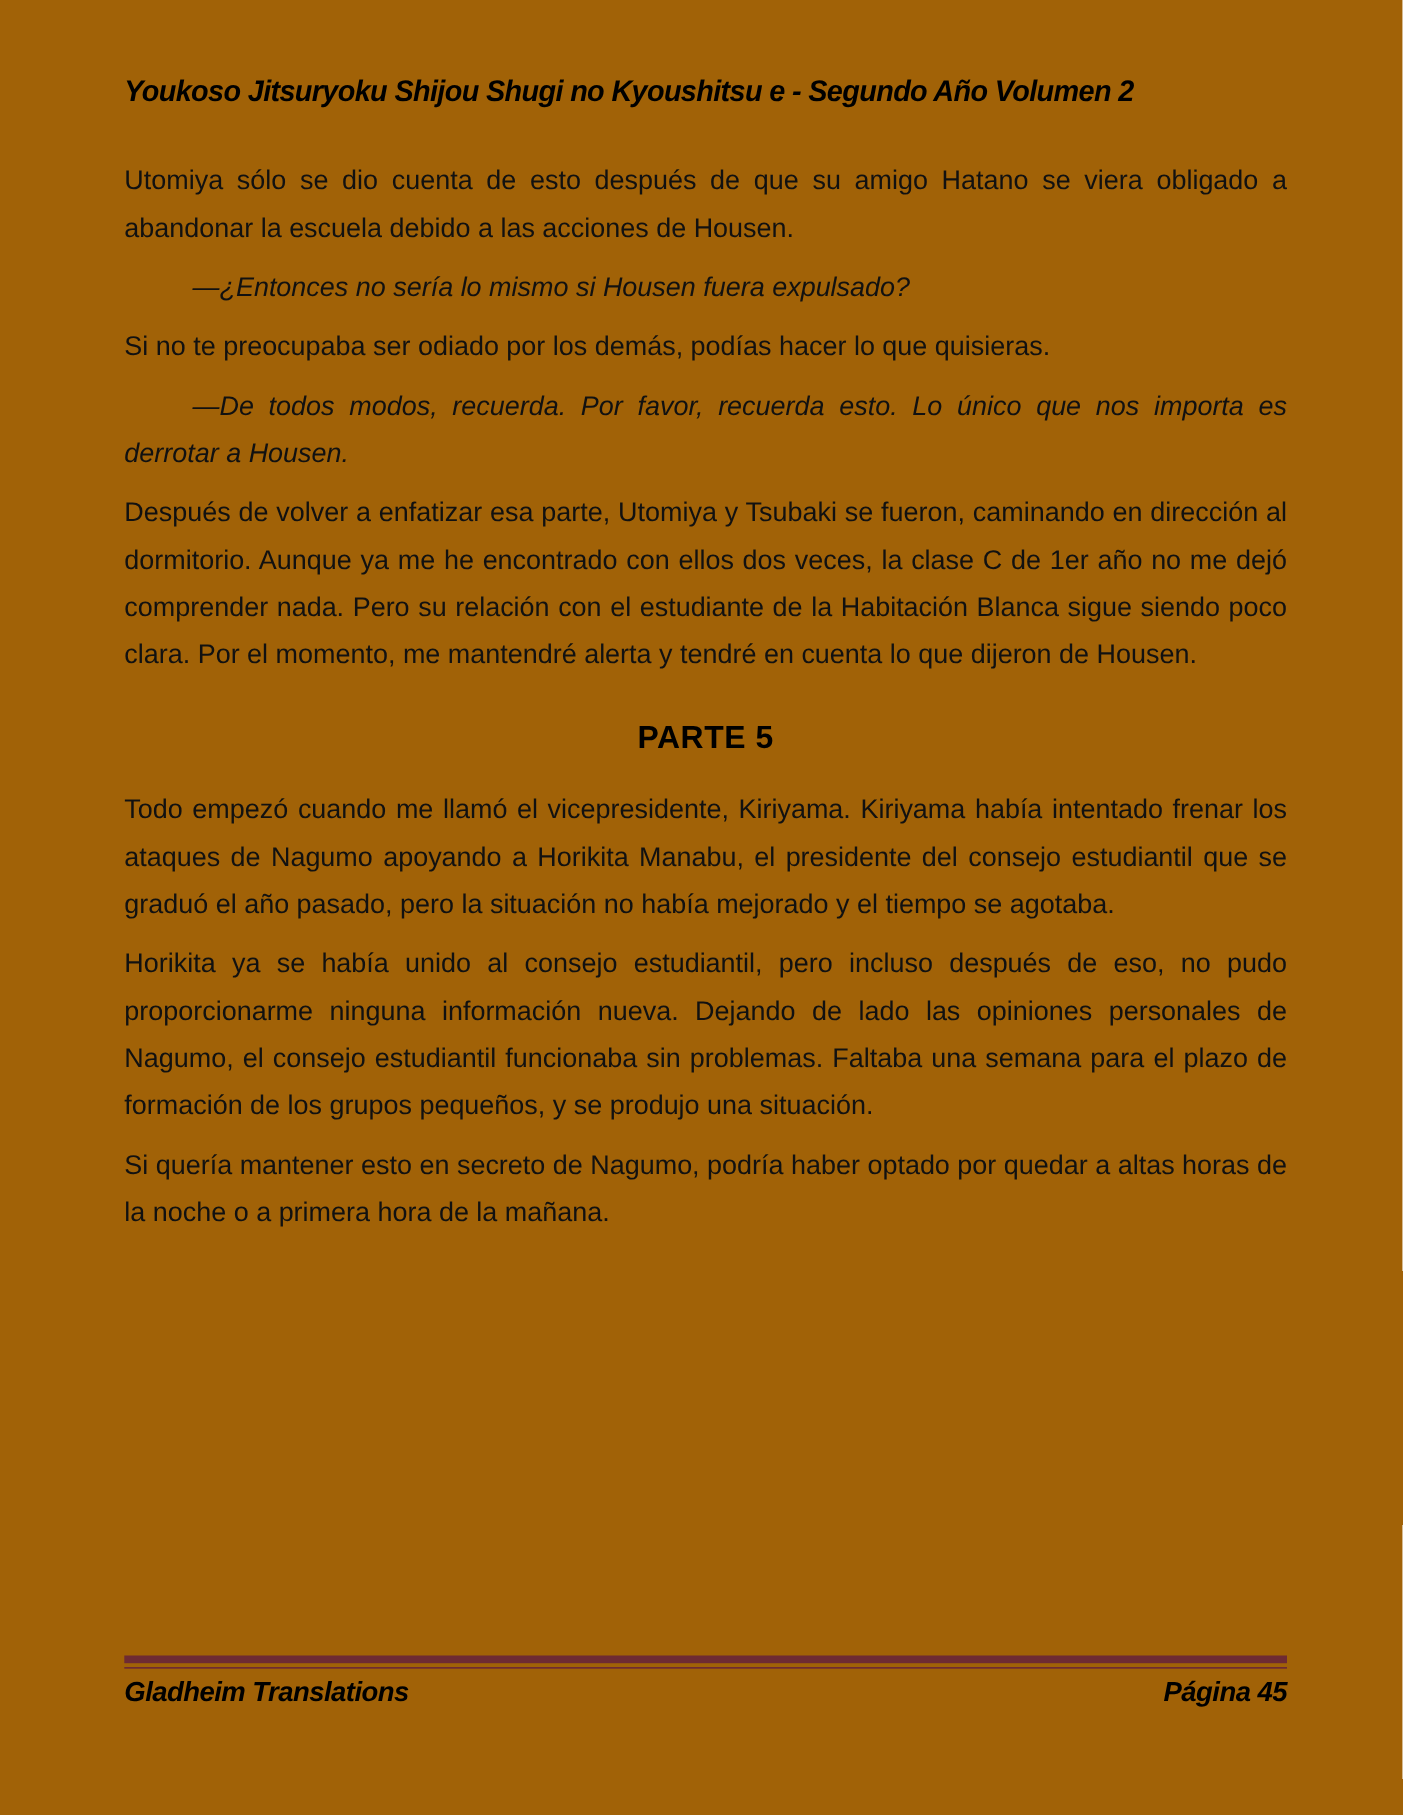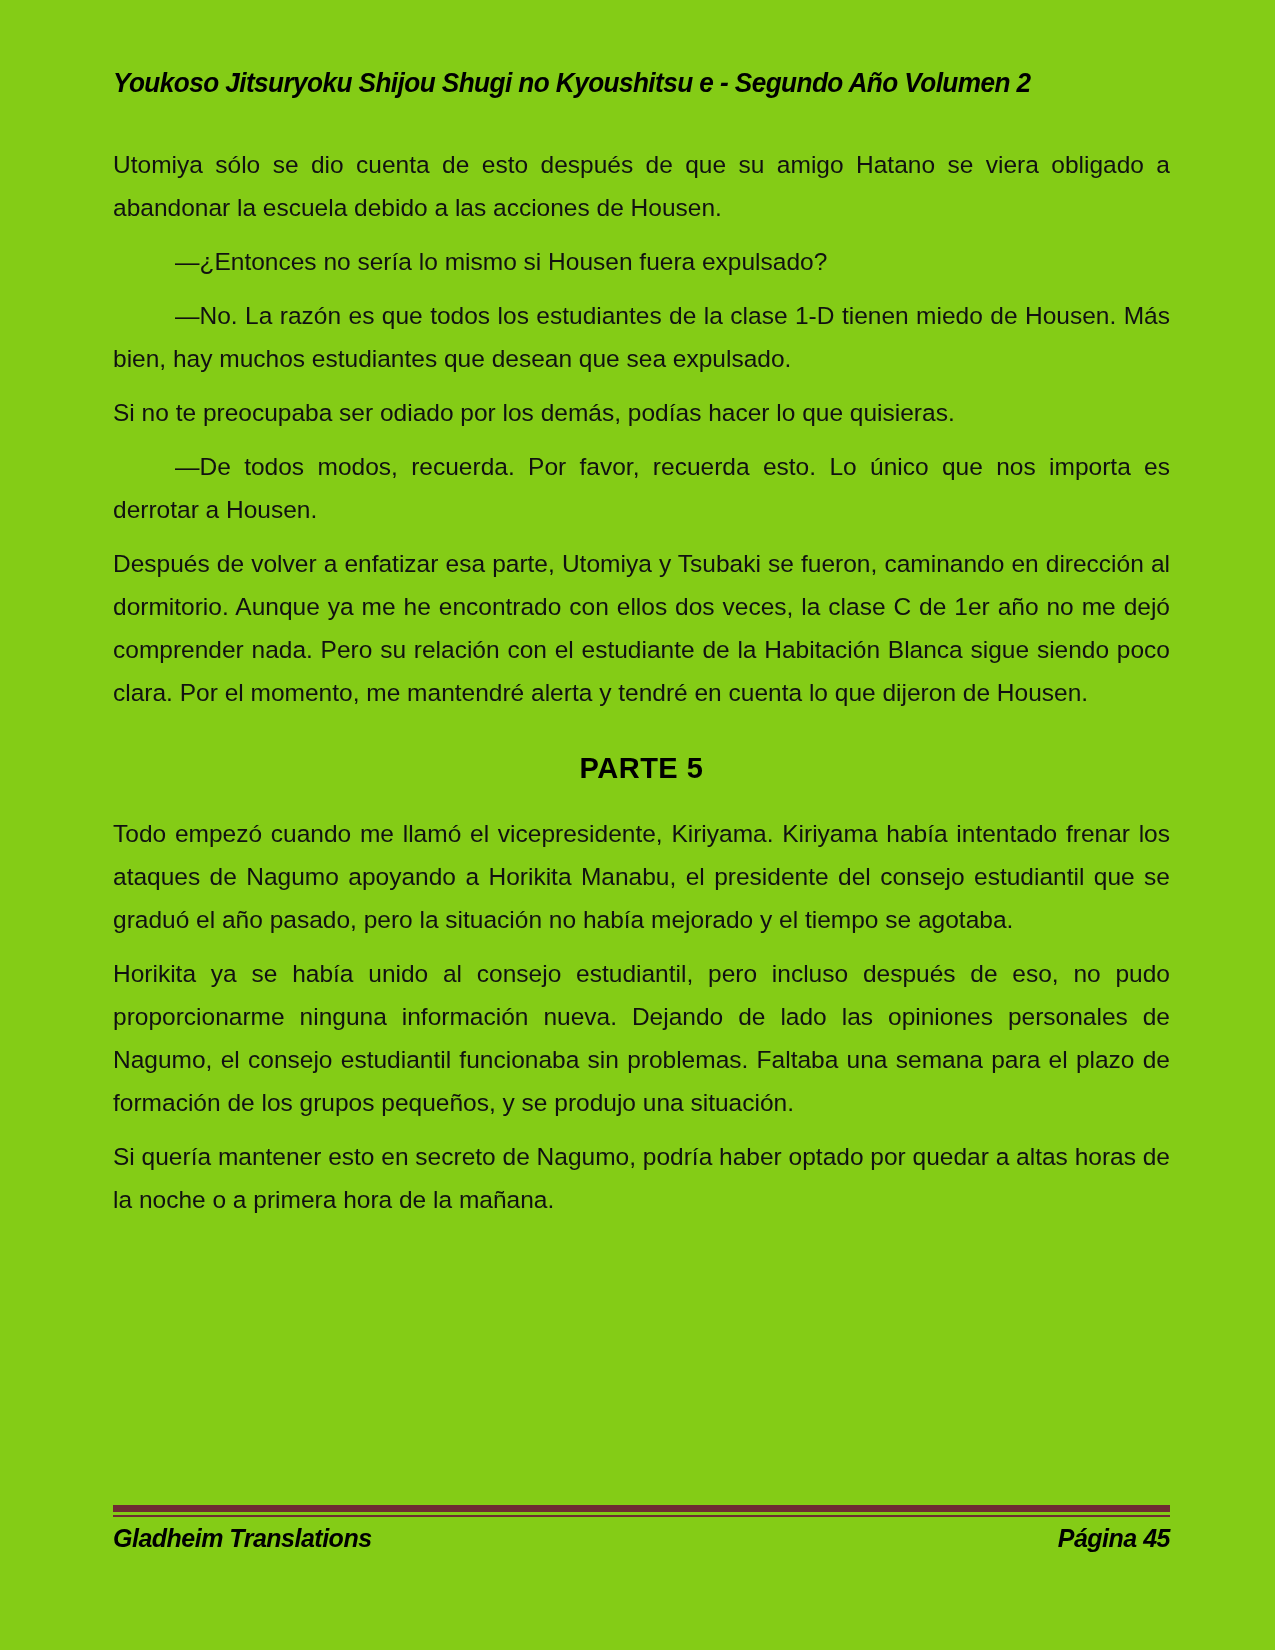--- a/index.html
+++ b/index.html
@@ -11,21 +11,21 @@
     width: 1275px;
     height: 1650px;
     position: relative;
     font-family: "Liberation Sans", sans-serif;
     color: #000000;
     overflow: hidden;
   }
   .page {
     position: absolute;
     inset: 0;
-    background: #84cc16;
+    background: #a16207;
   }
   
   .page-header {
     position: absolute;
     left: 113px;
     top: 68px;
     width: 1057px;
     font-size: 27px;
     font-weight: bold;
     font-style: italic;
@@ -45,20 +45,21 @@
   .content p {
     margin: 0 0 11px 0;
     font-size: 24.5px;
     line-height: 43px;
     text-align: justify;
     text-align-last: left;
     color: #111111;
   }
   .content p.dialogue {
     text-indent: 62px;
+    font-style: italic;
   }
   .content h2 {
     margin: 33px 0 22px 0;
     font-size: 29px;
     line-height: 43px;
     font-weight: bold;
     letter-spacing: 0.5px;
     color: #000000;
     text-align: center;
   }
@@ -92,21 +93,20 @@
 </head>
 <body>
 
 <div class="page">
 
   <div class="page-header">Youkoso Jitsuryoku Shijou Shugi no Kyoushitsu e - Segundo Año Volumen 2</div>
 
   <div class="content">
       <p>Utomiya sólo se dio cuenta de esto después de que su amigo Hatano se viera obligado a abandonar la escuela debido a las acciones de Housen.</p>
       <p class="dialogue">—¿Entonces no sería lo mismo si Housen fuera expulsado?</p>
-      <p class="dialogue">—No. La razón es que todos los estudiantes de la clase 1-D tienen miedo de Housen. Más bien, hay muchos estudiantes que desean que sea expulsado.</p>
       <p>Si no te preocupaba ser odiado por los demás, podías hacer lo que quisieras.</p>
       <p class="dialogue">—De todos modos, recuerda. Por favor, recuerda esto. Lo único que nos importa es derrotar a Housen.</p>
       <p>Después de volver a enfatizar esa parte, Utomiya y Tsubaki se fueron, caminando en dirección al dormitorio. Aunque ya me he encontrado con ellos dos veces, la clase C de 1er año no me dejó comprender nada. Pero su relación con el estudiante de la Habitación Blanca sigue siendo poco clara. Por el momento, me mantendré alerta y tendré en cuenta lo que dijeron de Housen.</p>
       <h2>PARTE 5</h2>
       <p>Todo empezó cuando me llamó el vicepresidente, Kiriyama. Kiriyama había intentado frenar los ataques de Nagumo apoyando a Horikita Manabu, el presidente del consejo estudiantil que se graduó el año pasado, pero la situación no había mejorado y el tiempo se agotaba.</p>
       <p>Horikita ya se había unido al consejo estudiantil, pero incluso después de eso, no pudo proporcionarme ninguna información nueva. Dejando de lado las opiniones personales de Nagumo, el consejo estudiantil funcionaba sin problemas. Faltaba una semana para el plazo de formación de los grupos pequeños, y se produjo una situación.</p>
       <p>Si quería mantener esto en secreto de Nagumo, podría haber optado por quedar a altas horas de la noche o a primera hora de la mañana.</p>
     </div>
 
   <div class="page-footer">

